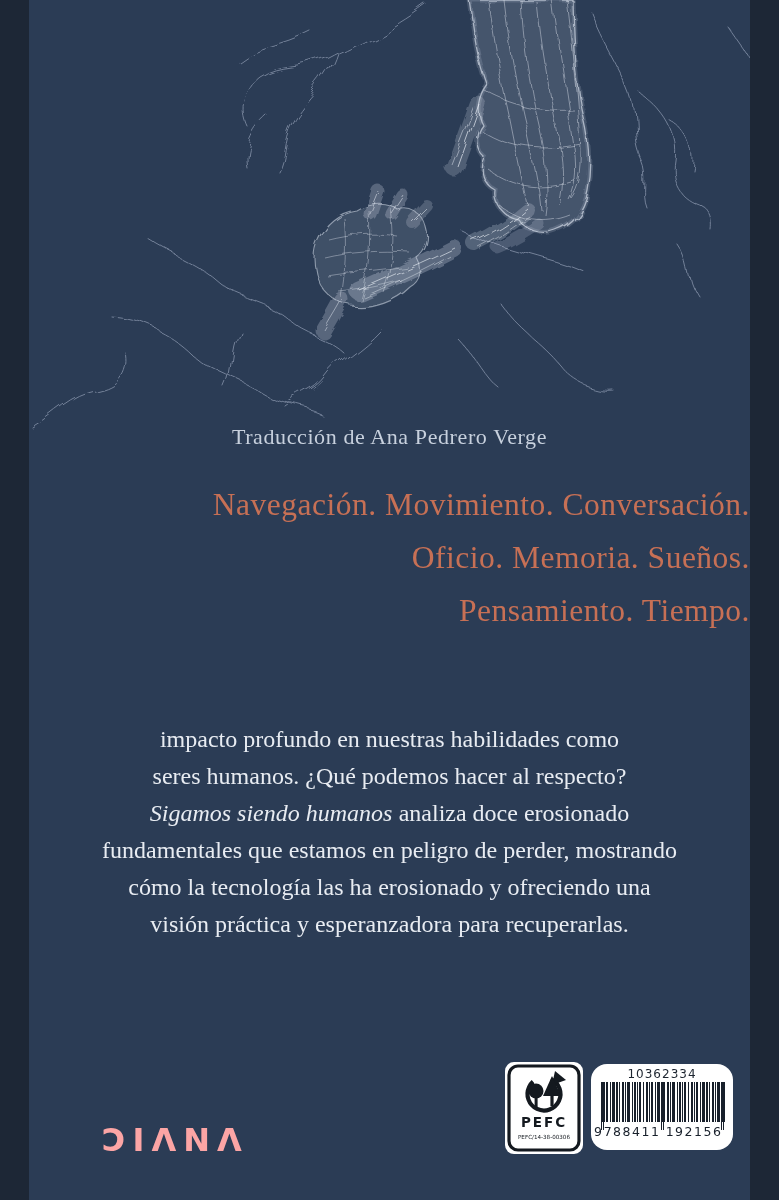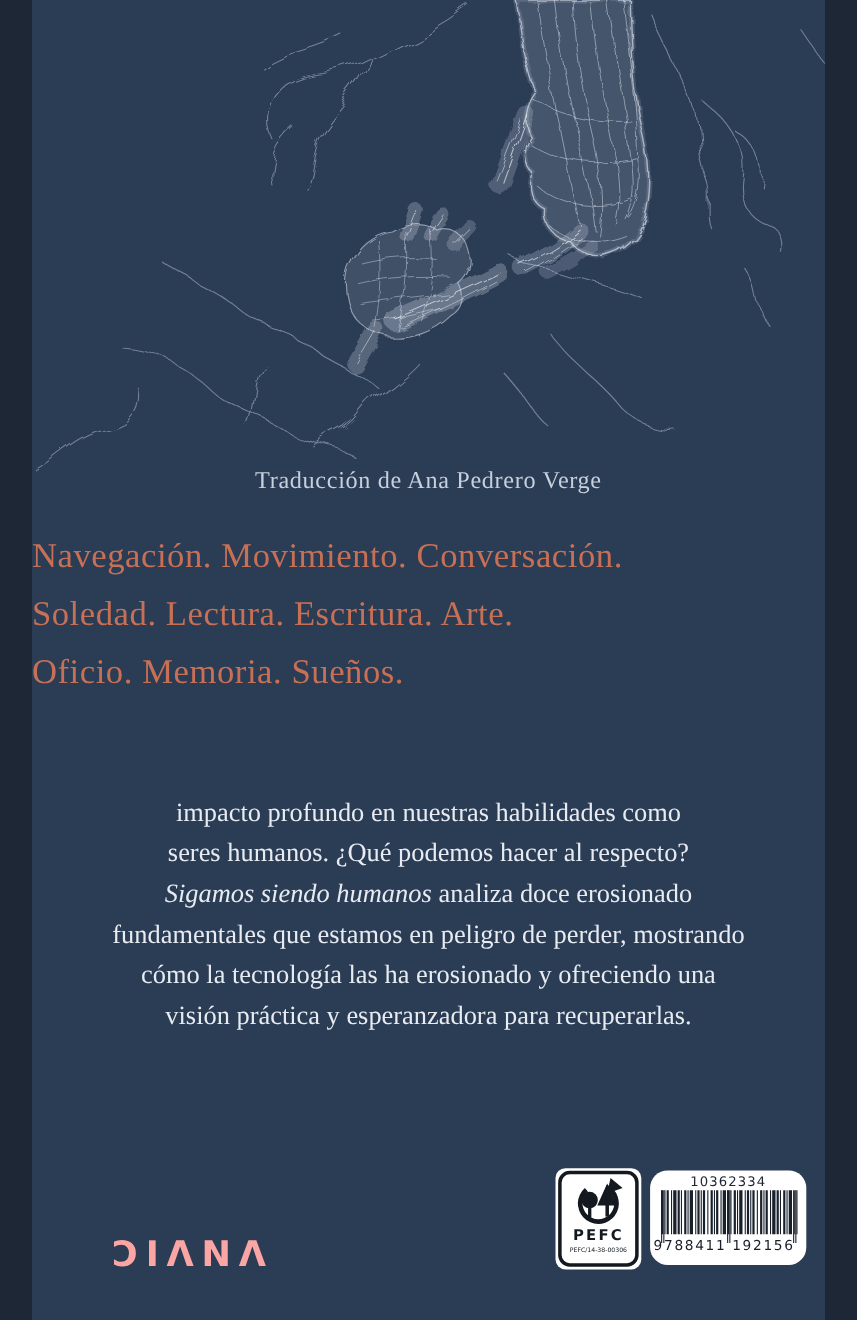--- a/index.html
+++ b/index.html
@@ -13,21 +13,21 @@
     font-family:"Liberation Serif", serif;
   }
   
   .art{position:absolute; top:0; left:0; width:779px; height:440px;}
   
   .credit{
     position:absolute; top:424px; left:0; width:100%; text-align:center;
     color:var(--credit); font-size:22px; letter-spacing:.6px; white-space:nowrap;
   }
   .keywords{
-    position:absolute; top:478px; left:0; width:100%; text-align:left;
+    position:absolute; top:478px; left:0; width:100%; text-align:right;
     color:var(--accent); font-size:31.5px; line-height:53px; letter-spacing:.5px;
   }
   .kw-line{white-space:nowrap;}
   .synopsis{
     position:absolute; top:721px; left:0; width:100%; text-align:center;
     color:var(--body); font-size:24px; line-height:37px;
   }
   .syn-line{white-space:nowrap;}
   .syn-line em{font-style:italic; margin-right:.26em;}
   
@@ -134,22 +134,22 @@
         <path d="M340,210 C342,240 340,272 332,300"></path>
         <path d="M362,208 C366,238 364,266 354,292"></path>
       </g>
     </g>
   </svg>
 
   <div class="credit">Traducción de Ana Pedrero Verge</div>
 
   <div class="keywords">
     <div class="kw-line">Navegación. Movimiento. Conversación.</div>
-    <div class="kw-line">Soledad. Lectura. Escritura. Arte.</div>
     <div class="kw-line">Oficio. Memoria. Sueños.</div>
+    <div class="kw-line">Pensamiento. Tiempo.</div>
   </div>
 
   <div class="synopsis">
     <div class="syn-line">impacto profundo en nuestras habilidades como</div>
     <div class="syn-line">seres humanos. ¿Qué podemos hacer al respecto?</div>
     <div class="syn-line"><em>Sigamos siendo humanos</em><span>analiza doce erosionado</span></div>
     <div class="syn-line">fundamentales que estamos en peligro de perder, mostrando</div>
     <div class="syn-line">cómo la tecnología las ha erosionado y ofreciendo una</div>
     <div class="syn-line">visión práctica y esperanzadora para recuperarlas.</div>
   </div>

